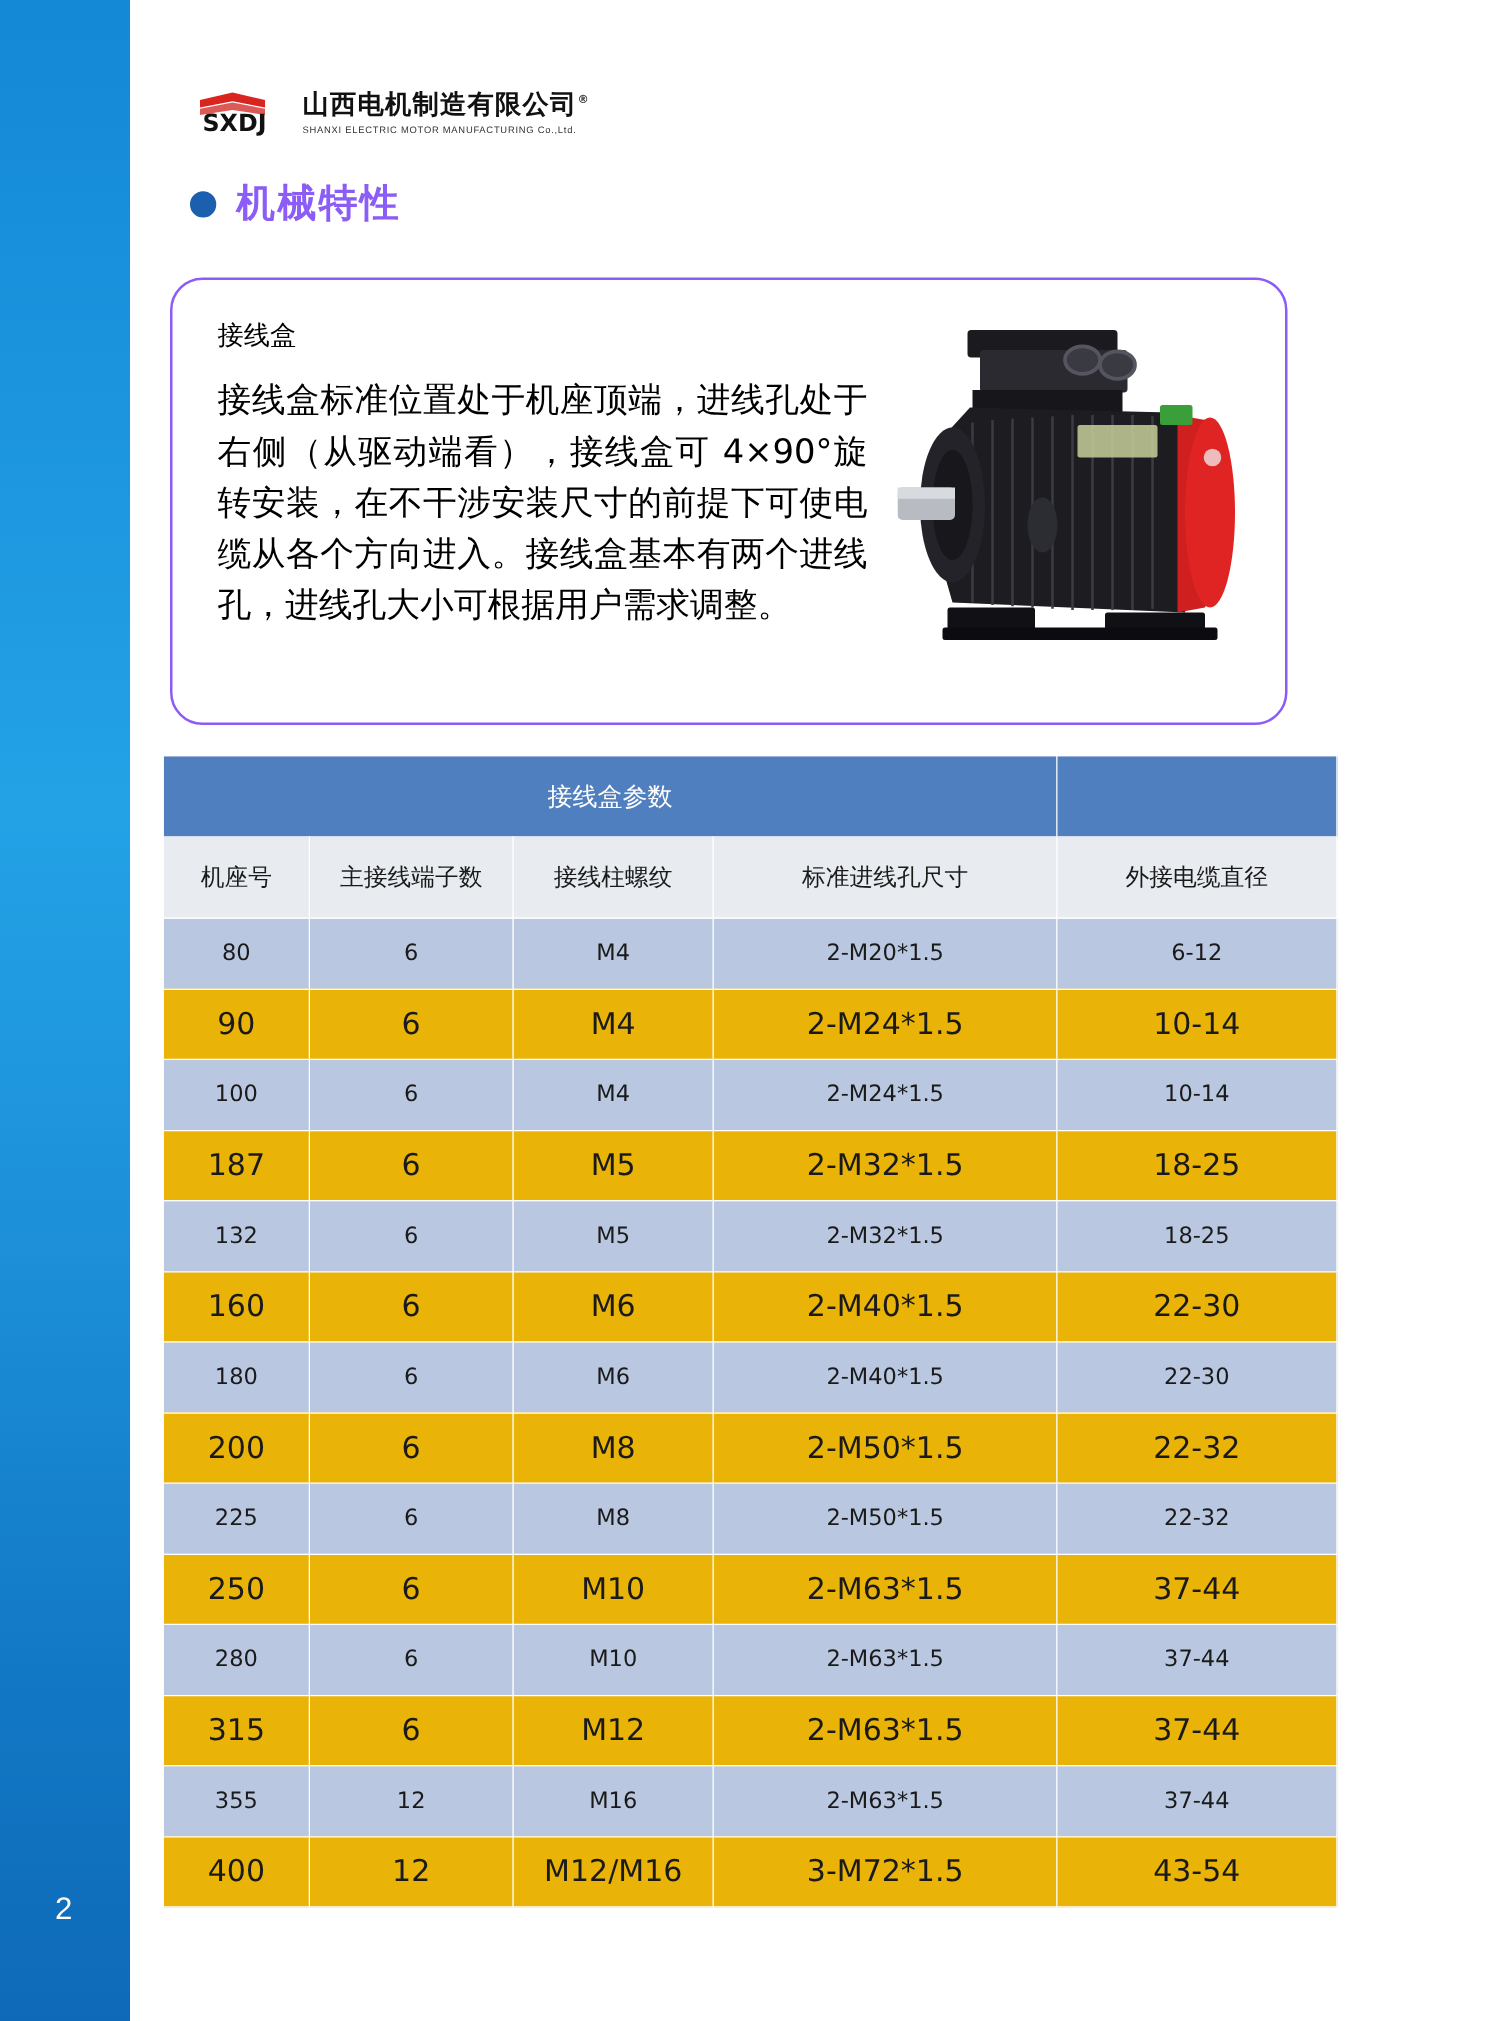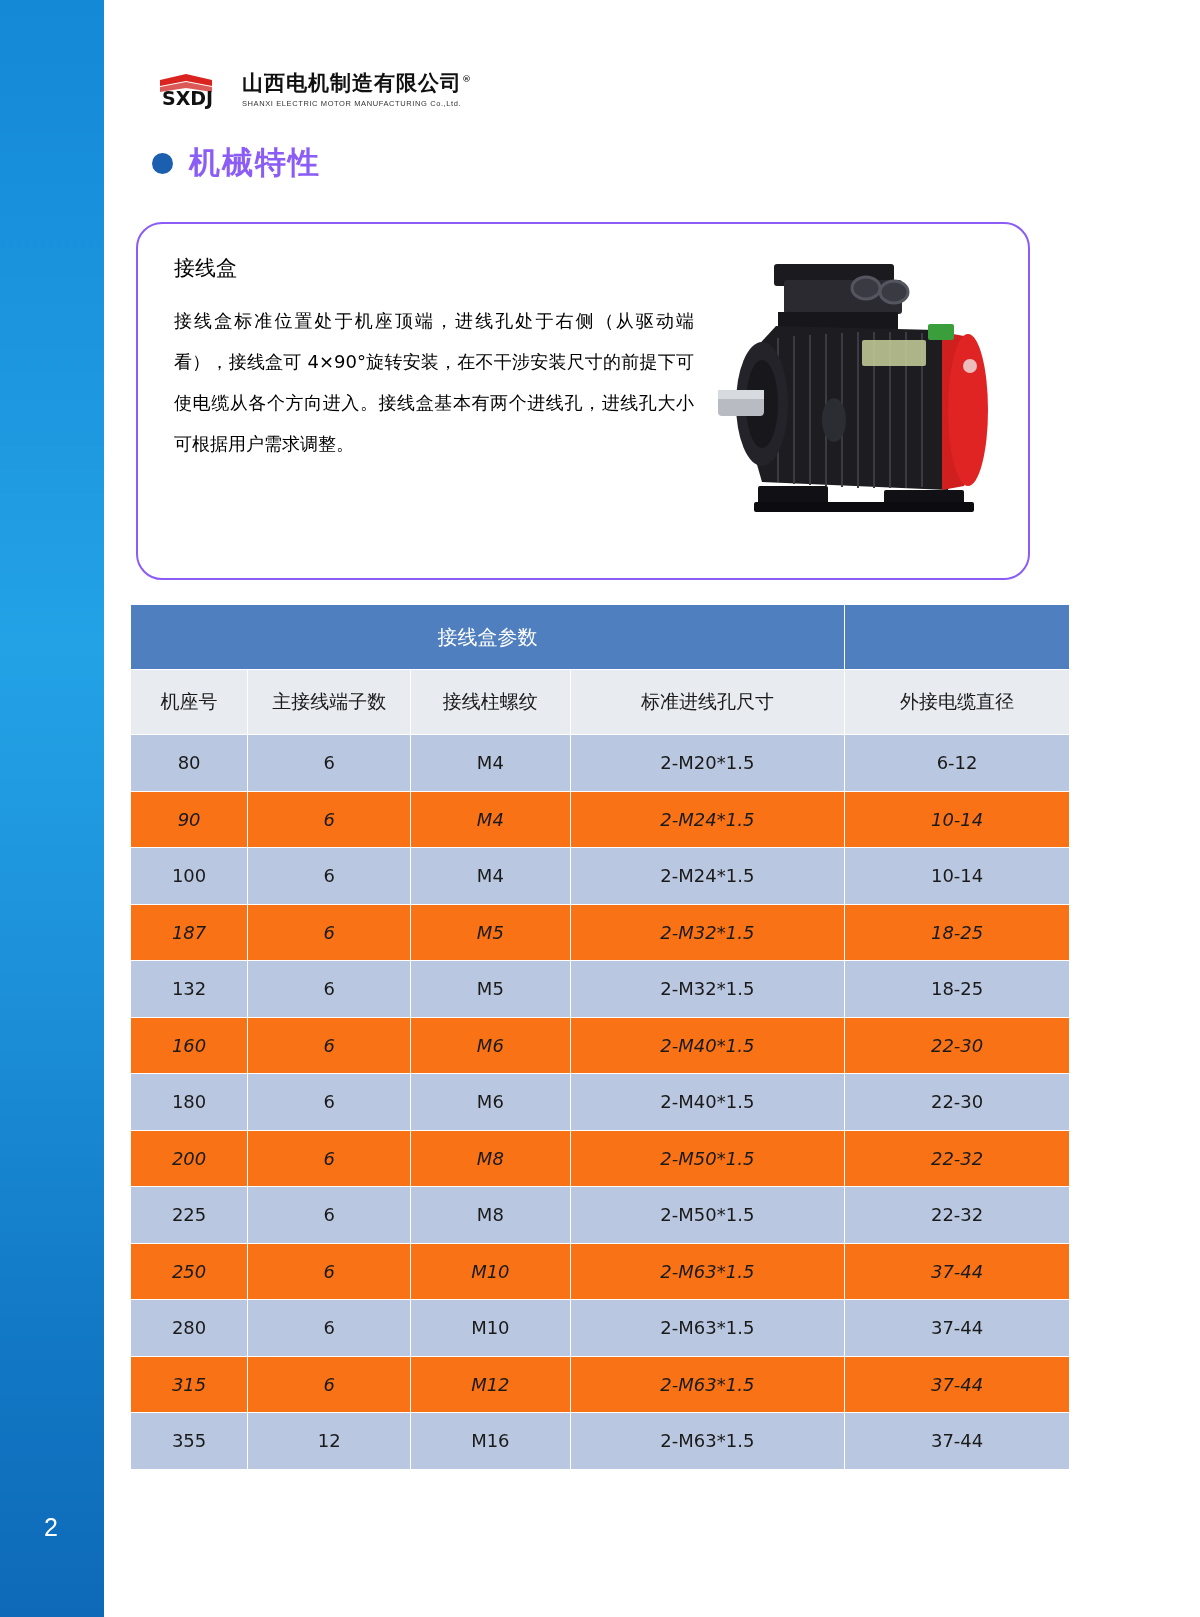--- a/index.html
+++ b/index.html
@@ -112,21 +112,21 @@
     top: 30px;
     font-size: 21px;
     color: #000000;
     font-family: "DejaVu Sans", sans-serif;
   }
   .info-body {
     position: absolute;
     left: 36px;
     top: 76px;
     width: 520px;
-    font-size: 18px;
+    font-size: 27px;
     line-height: 41px;
     color: #000000;
     text-align: justify;
     font-family: "DejaVu Sans", sans-serif;
   }
 
   
   .motor {
     position: absolute;
     left: 580px;
@@ -165,25 +165,24 @@
     font-size: 19px;
     height: 62px;
   }
   .row-a td {
     background: #b9c7e0;
     color: #1a1a1a;
     font-size: 18px;
     height: 53.5px;
   }
   .row-b td {
-    background: #f97316;
+    background: #eab308;
     color: #1a1a1a;
-    font-size: 18px;
+    font-size: 24px;
     height: 53.5px;
-    font-style: italic;
   }
   .col1 { width: 116px; }
   .col2 { width: 163px; }
   .col3 { width: 159px; }
   .col4 { width: 276px; }
   .col5 { width: 226px; }
 </style>
 </head>
 <body>
 
@@ -360,14 +359,21 @@
       <td>2-M63*1.5</td>
       <td>37-44</td>
     </tr>
     <tr class="row-a">
       <td>355</td>
       <td>12</td>
       <td>M16</td>
       <td>2-M63*1.5</td>
       <td>37-44</td>
     </tr>
+    <tr class="row-b">
+      <td>400</td>
+      <td>12</td>
+      <td>M12/M16</td>
+      <td>3-M72*1.5</td>
+      <td>43-54</td>
+    </tr>
   </tbody>
 </table>
 
 </body></html>

